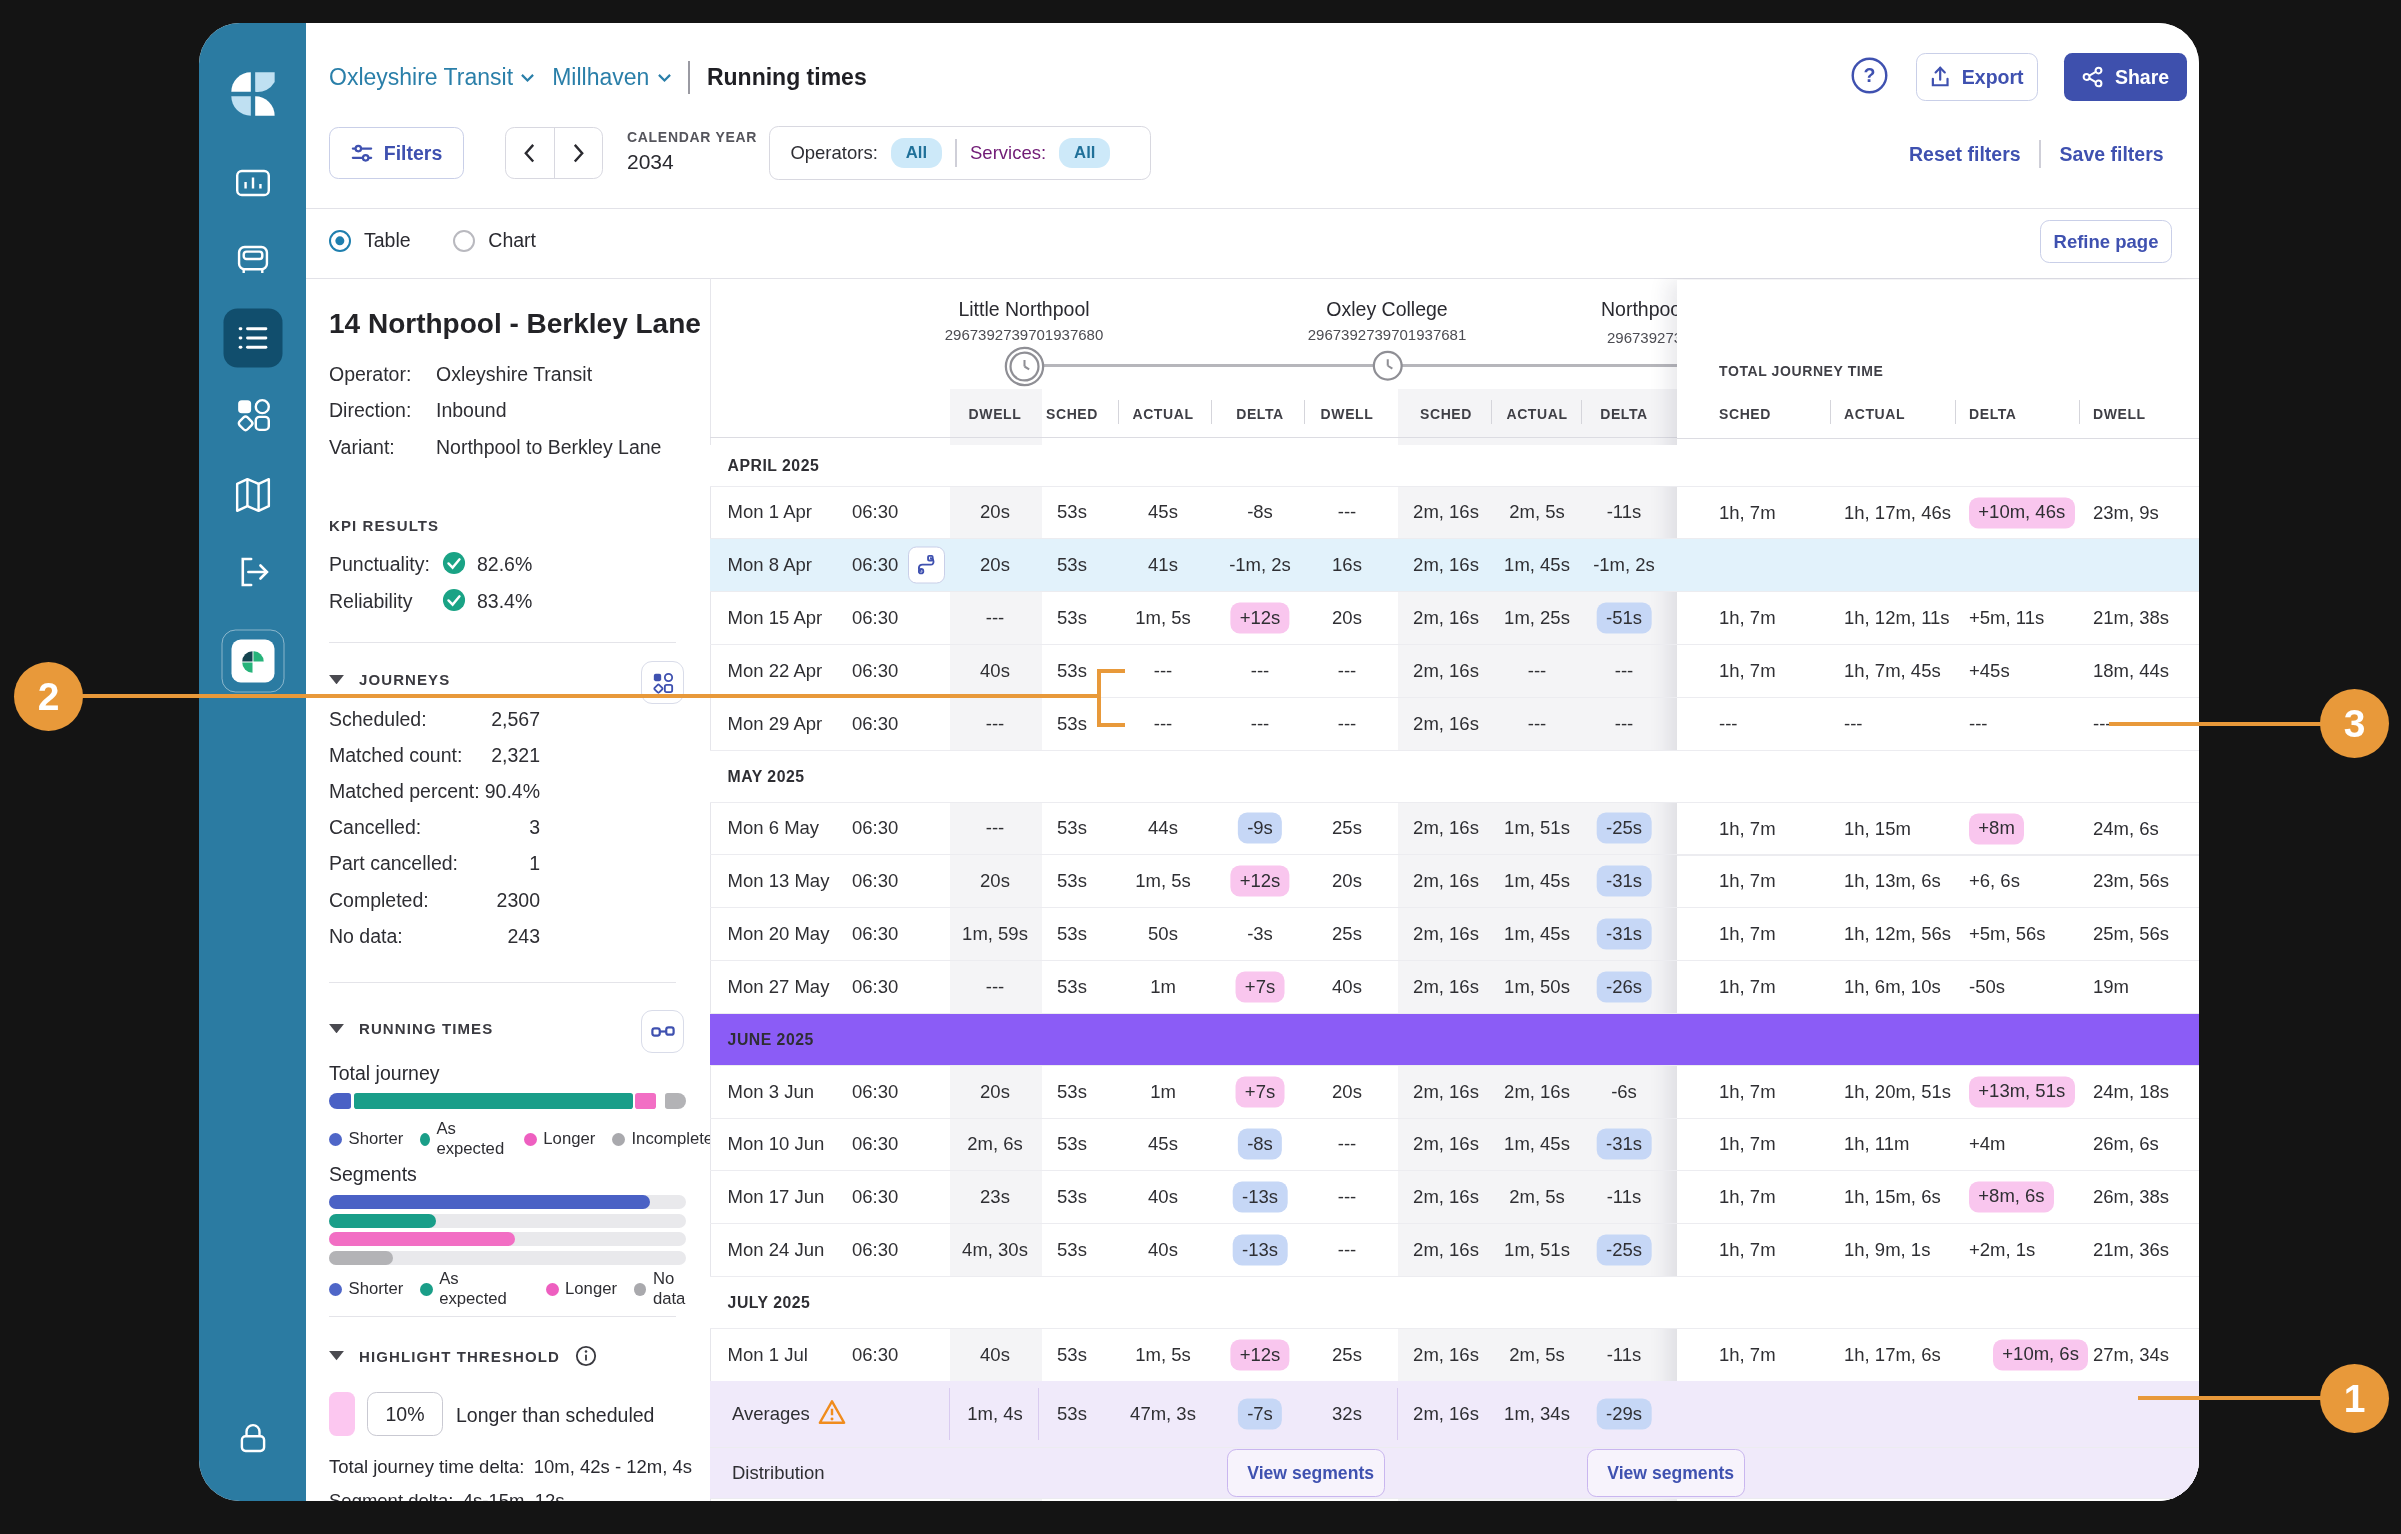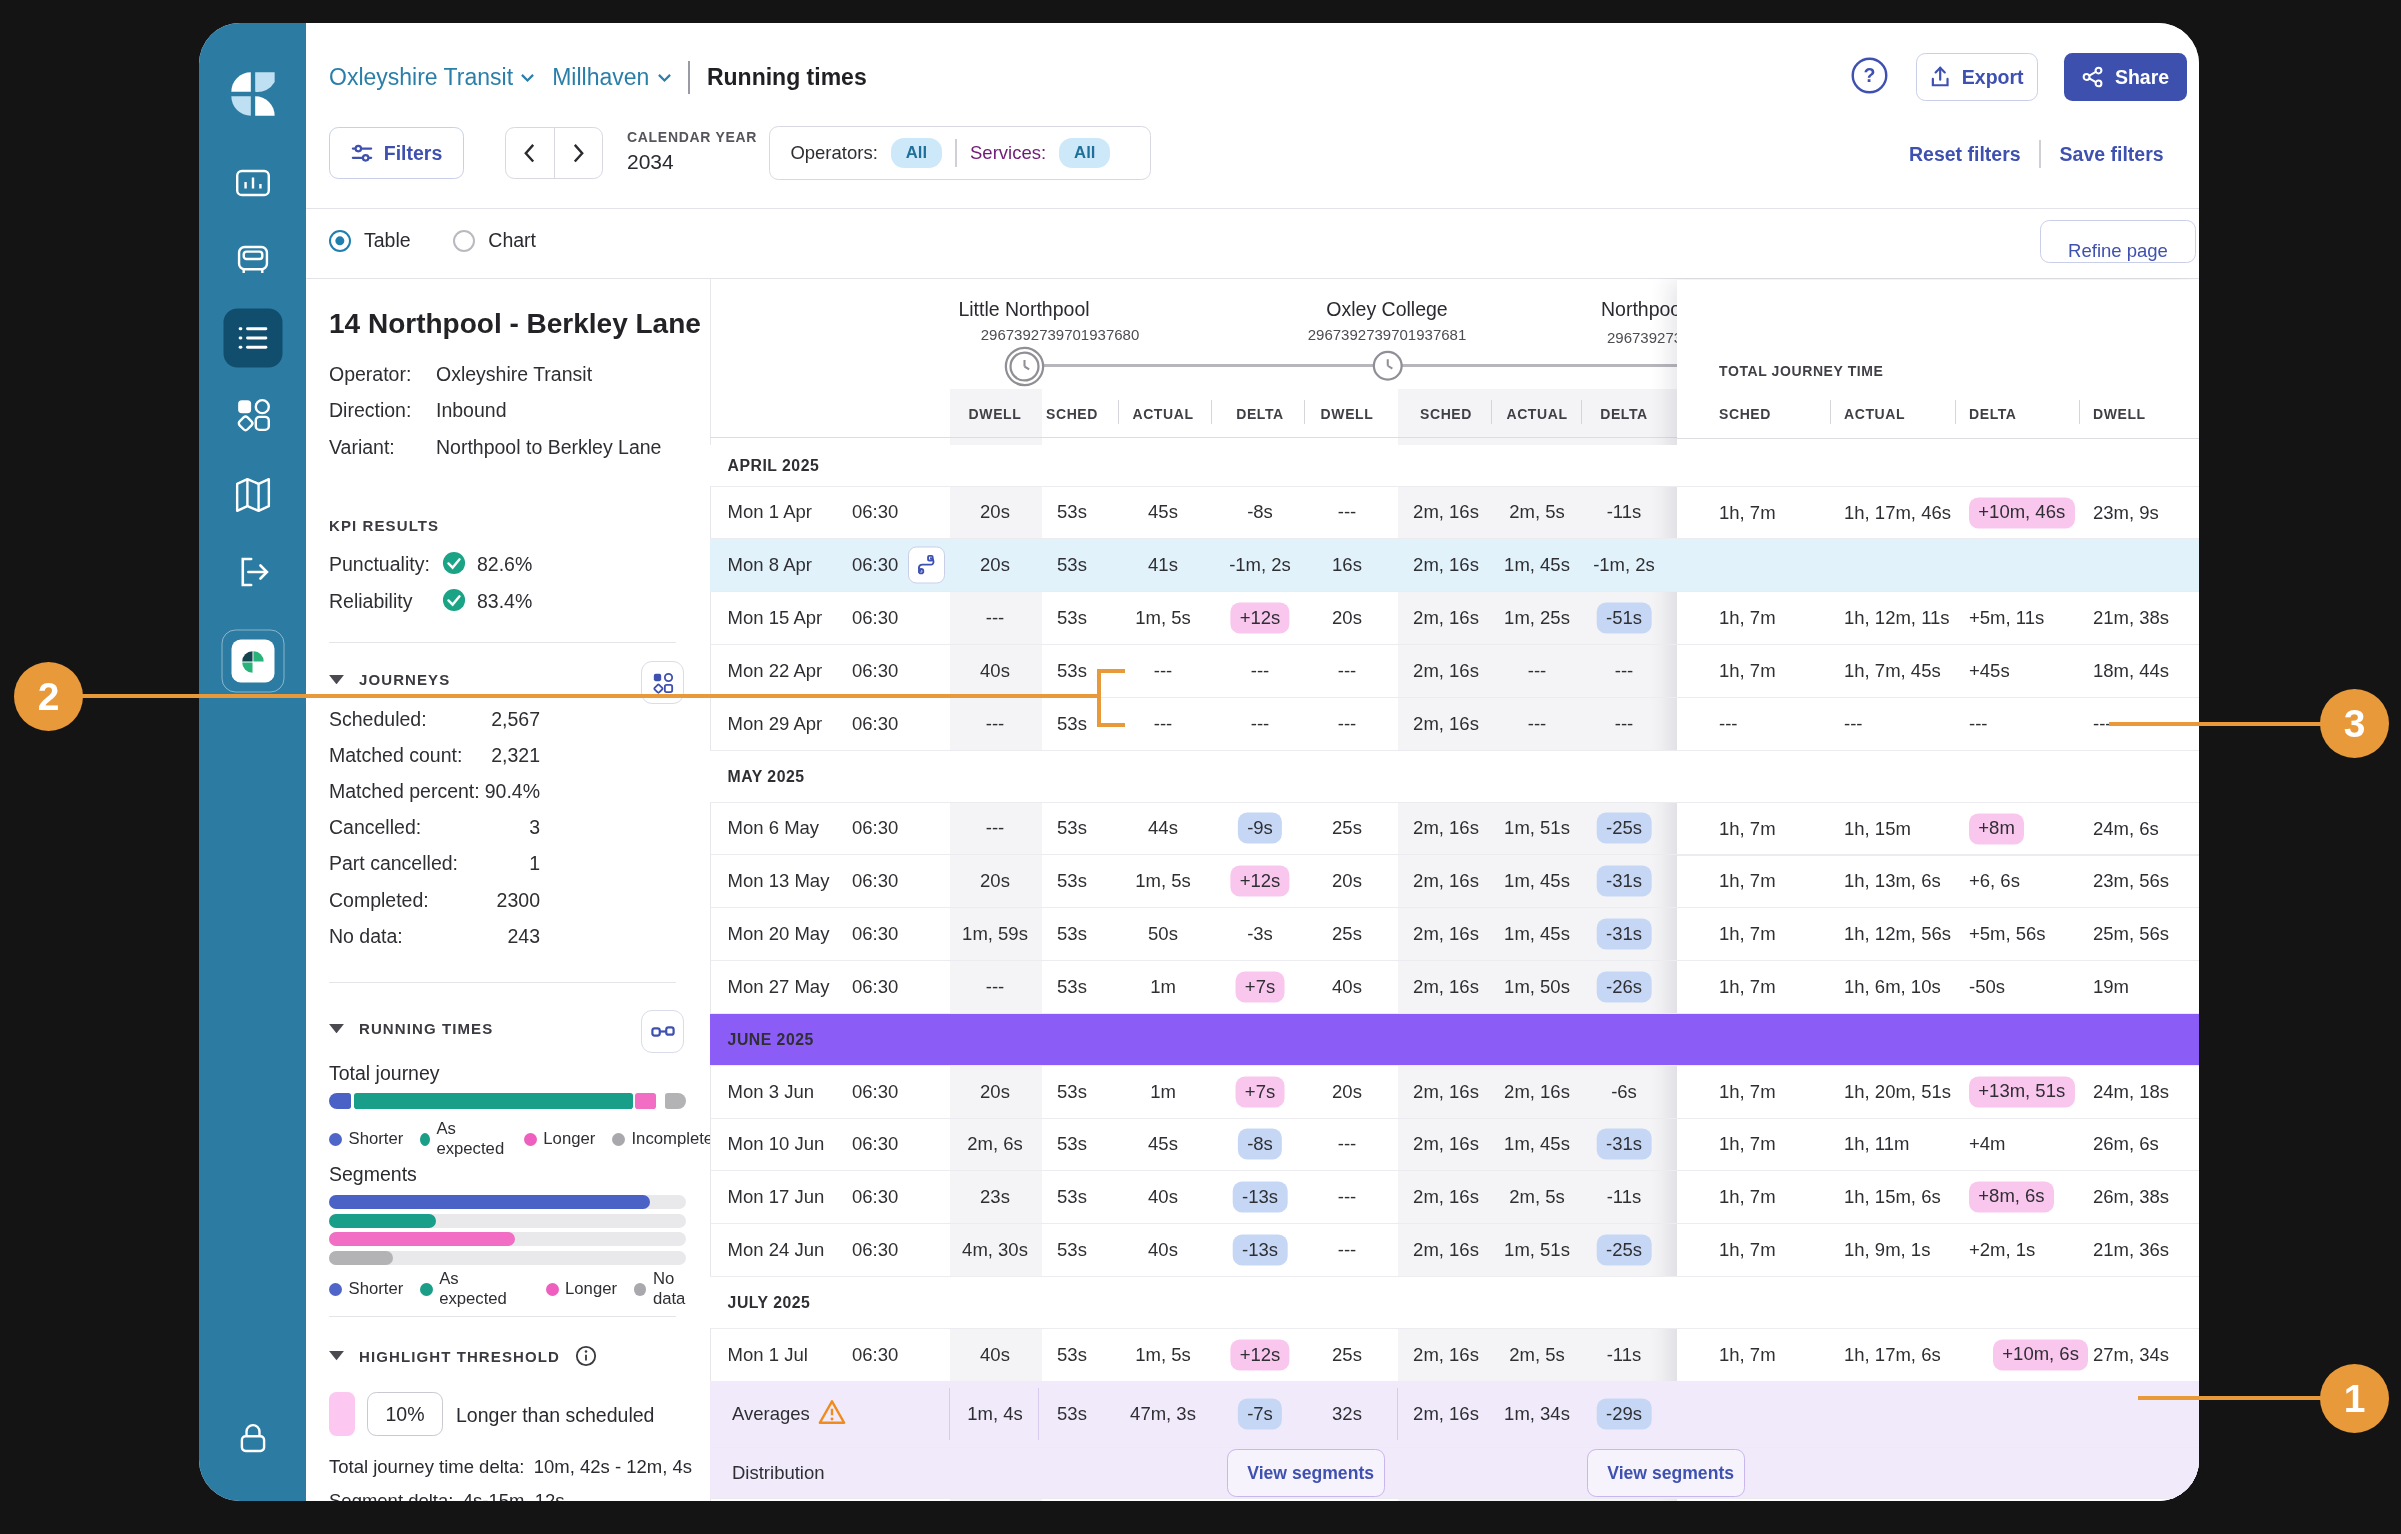--- a/index.html
+++ b/index.html
@@ -219,21 +219,21 @@
 
     <div class="abs" style="left:0;top:185px;width:1894px;height:0.9px;background:#e2e2e8;"></div>
 
     <div class="abs" style="left:23px;top:206px;display:flex;align-items:center;gap:13px;">
       <span class="radio on"></span>
       <span class="rlabel">Table</span>
       <span style="width:16.7px;"></span>
       <span class="radio off"></span>
       <span class="rlabel">Chart</span>
     </div>
-    <div class="abs btn outline" style="left:1734px;top:197px;width:156px;height:43px;font-weight:400;font-size:18.5px;align-items:flex-end;">
+    <div class="abs btn outline" style="left:1734px;top:197px;width:132px;height:43px;font-weight:700;font-size:18.5px;">
       <span>Refine page</span>
     </div>
     <div class="abs" style="left:0;top:255px;width:1894px;height:0.9px;background:#e2e2e8;"></div>
     <div class="abs" style="left:404px;top:255px;width:0.9px;height:1223px;background:#e6e6eb;"></div>
 
     <div class="abs" style="left:0;top:255px;width:404px;height:1223px;overflow:hidden;">
       <div class="abs" style="left:23px;top:30px;font-size:28px;font-weight:600;color:#232327;">14 Northpool - Berkley Lane</div>
       <div id="route-rows">
           <div style="position:absolute;left:23px;top:85px;font-size:19.5px;color:#2e2e33;">Operator:</div>
           <div style="position:absolute;left:130px;top:85px;font-size:19.5px;color:#2e2e33;">Oxleyshire Transit</div>
@@ -391,21 +391,21 @@
       <div class="abs" style="left:23px;top:1212px;font-size:18.5px;color:#2a2a30;display:flex;gap:9.3px;white-space:nowrap;">
         <span>Segment delta:</span>
         <span>4s-15m, 12s</span>
       </div>
     </div>
 
     <div class="tz" id="tz">
         <div style="position:absolute;left:240px;top:111px;width:92px;bottom:0;background:#f4f4f6;"></div>
         <div style="position:absolute;left:688px;top:111px;width:279px;bottom:0;background:#f4f4f6;"></div>
         <div class="stopname" style="position:absolute;left:314px;top:20.4px;text-align:center;">Little Northpool</div>
-        <div class="stopid" style="position:absolute;left:314px;top:48px;margin-left:36px;">2967392739701937680</div>
+        <div class="stopid" style="position:absolute;left:314px;top:48px;">2967392739701937680</div>
         <div class="stopname" style="position:absolute;left:677px;top:20.4px;">Oxley College</div>
         <div class="stopid" style="position:absolute;left:677px;top:48px;">2967392739701937681</div>
         <div style="position:absolute;left:891px;top:20.4px;font-size:19.5px;color:#2a2a30;white-space:nowrap;">Northpool</div>
         <div style="position:absolute;left:897px;top:51px;font-size:15px;color:#4c4c52;white-space:nowrap;">2967392739</div>
         <div style="position:absolute;left:314px;top:86px;right:0;height:2.8px;background:#b6b6bb;"></div>
         <div style="position:absolute;left:294px;top:68px;"><svg width="41" height="41" viewBox="0 0 44 44">
             <circle cx="22" cy="22" r="20" fill="#fff" stroke="#8f8f95" stroke-width="2.4"></circle>
             <circle cx="22" cy="22" r="15" fill="#fff" stroke="#8f8f95" stroke-width="2.4"></circle>
             <line x1="22" y1="22" x2="22" y2="15" stroke="#8f8f95" stroke-width="2.2"></line>
             <line x1="22" y1="22" x2="27" y2="25" stroke="#8f8f95" stroke-width="2.2"></line>

